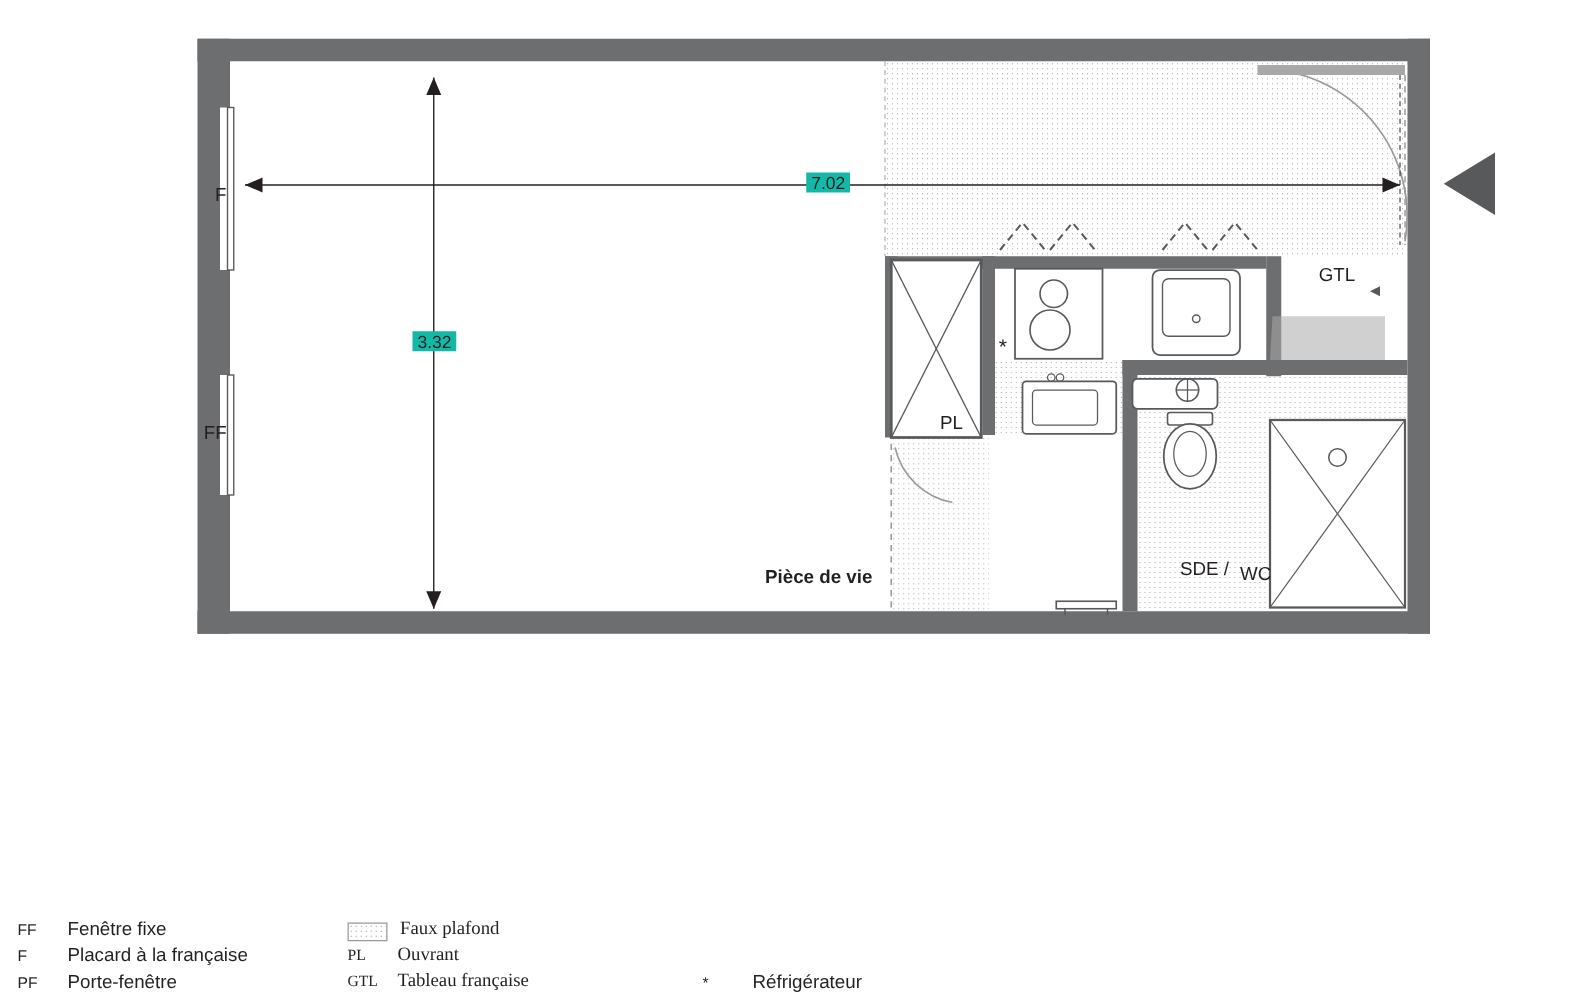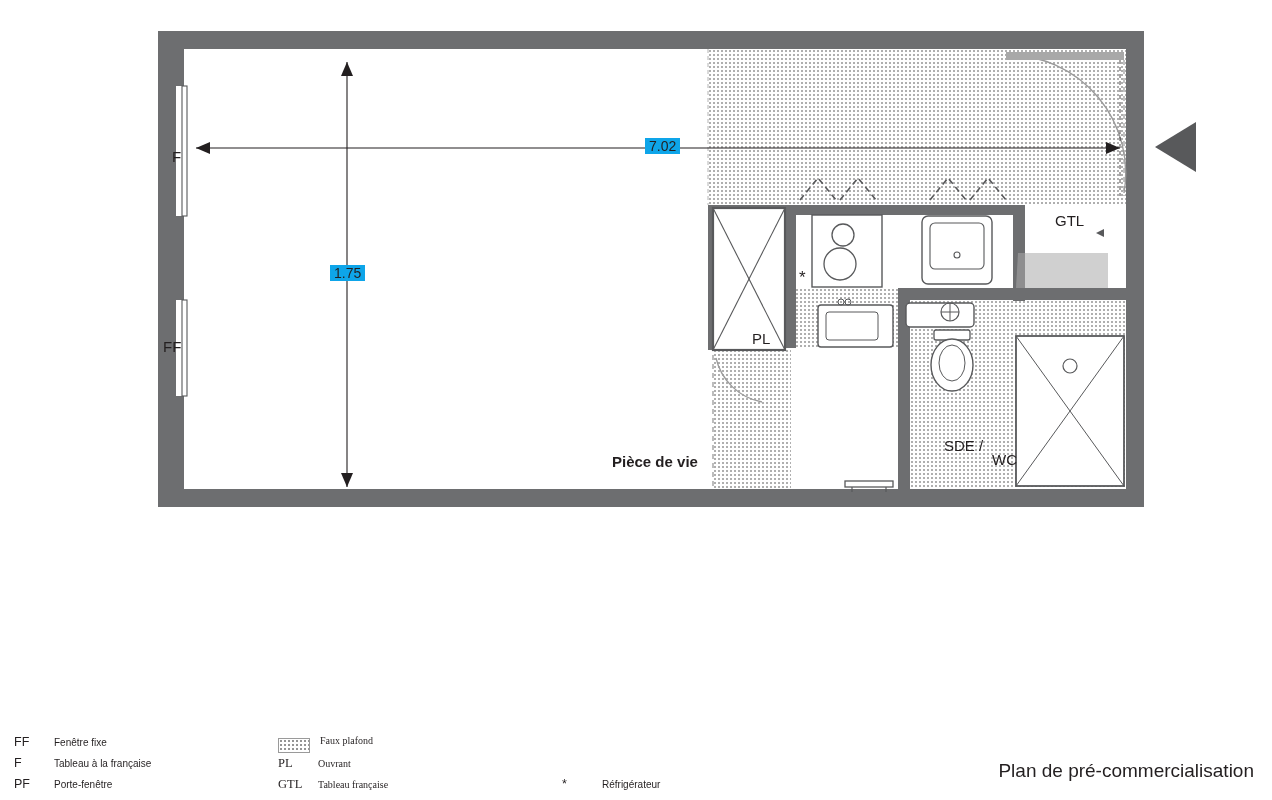--- a/index.html
+++ b/index.html
@@ -42,21 +42,21 @@
   .lbl {
     position: absolute;
     font-size: 15px;
     color: #231f20;
     white-space: nowrap;
   }
   .lbl-room { font-size: 15px; }
   .dim-text {
     position: absolute;
     font-size: 14px;
-    background: #0ea5e9;
+    background: #14b8a6;
     padding: 0 4px;
     color: #231f20;
   }
   
   .legend {
     position: absolute;
     left: 14px;
     top: 735px;
     width: 900px;
     font-size: 12.5px;
@@ -70,21 +70,21 @@
     display: flex;
     align-items: baseline;
     height: 21px;
   }
   .legend-key {
     width: 40px;
     flex: 0 0 40px;
     font-size: 12.5px;
   }
   .legend-val {
-    font-size: 10px;
+    font-size: 15px;
   }
   .legend-swatch {
     width: 30px;
     height: 13px;
     flex: 0 0 30px;
     border: 1px solid #9a9a9a;
     background-image: radial-gradient(#8d8d8d 0.7px, transparent 0.8px);
     background-size: 4px 4px;
     margin-right: 10px;
     align-self: center;
@@ -194,41 +194,41 @@
     <polygon points="196,148 210,142 210,154" fill="#231f20"></polygon>
     <polygon points="1120,148 1106,142 1106,154" fill="#231f20"></polygon>
     <line x1="1120" y1="60" x2="1120" y2="196" stroke="#231f20" stroke-width="0.8" stroke-dasharray="4,3"></line>
 
     <line x1="347" y1="62" x2="347" y2="487" stroke="#231f20" stroke-width="1.1"></line>
     <polygon points="347,62 341,76 353,76" fill="#231f20"></polygon>
     <polygon points="347,487 341,473 353,473" fill="#231f20"></polygon>
   </svg>
 
   <div class="dim-text" style="left:645px; top:138px;">7.02</div>
-  <div class="dim-text" style="left:330px; top:265px;">1.75</div>
+  <div class="dim-text" style="left:330px; top:265px;">3.32</div>
 
   <div class="lbl" style="left:172px; top:148px;">F</div>
   <div class="lbl" style="left:163px; top:338px;">FF</div>
   <div class="lbl" style="left:752px; top:330px;">PL</div>
   <div class="lbl" style="left:1055px; top:212px;">GTL</div>
   <div class="lbl" style="left:799px; top:268px; font-size:17px;">*</div>
   <div class="lbl lbl-room" style="left:612px; top:453px;font-weight:bold;">Pièce de vie</div>
-  <div class="lbl lbl-room" style="left:944px; top:437px;">SDE /</div>
+  <div class="lbl lbl-room" style="left:944px; top:447px;">SDE /</div>
   <div class="lbl lbl-room" style="left:992px; top:451px;">WC</div>
 
   <div class="legend">
 
     <div class="legend-col" style="left:0;">
       <div class="legend-row">
         <span class="legend-key">FF</span>
         <span class="legend-val">Fenêtre fixe</span>
       </div>
       <div class="legend-row">
         <span class="legend-key">F</span>
-        <span class="legend-val">Tableau à la française</span>
+        <span class="legend-val">Placard à la française</span>
       </div>
       <div class="legend-row">
         <span class="legend-key">PF</span>
         <span class="legend-val">Porte-fenêtre</span>
       </div>
     </div>
 
     <div class="legend-col" style="left:264px;font-family:Liberation Serif, serif;">
       <div class="legend-row">
         <span class="legend-swatch"></span>
@@ -254,15 +254,14 @@
         <span class="legend-val"></span>
       </div>
       <div class="legend-row">
         <span class="legend-key">*</span>
         <span class="legend-val">Réfrigérateur</span>
       </div>
     </div>
 
   </div>
 
-  <div class="footer-title">Plan de pré-commercialisation</div>
 
 </div>
 
 </body></html>

